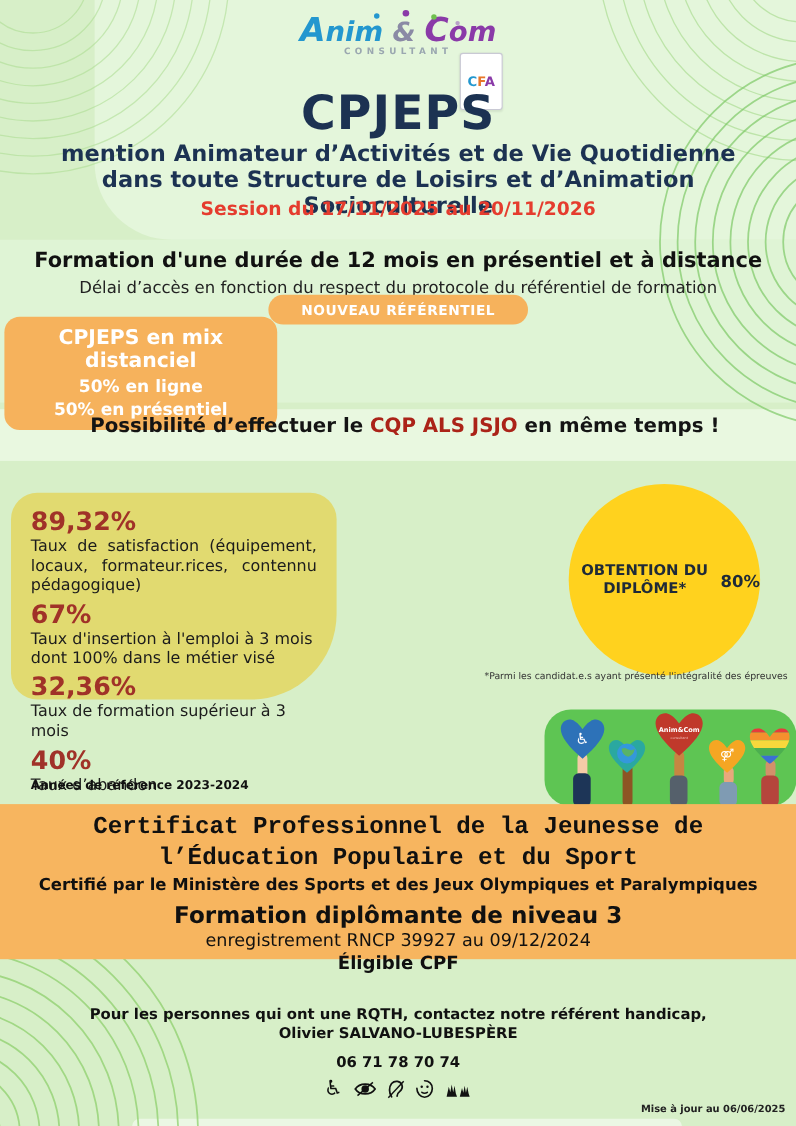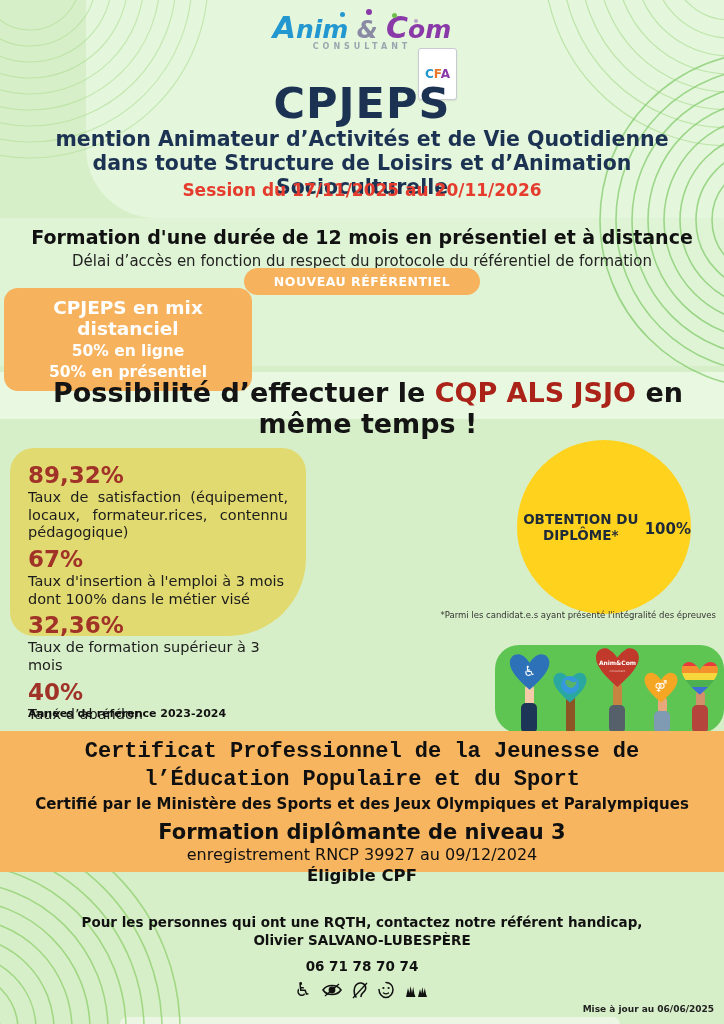--- a/index.html
+++ b/index.html
@@ -34,21 +34,21 @@
   .session{top:180px;left:0;right:0;text-align:center;font-size:17px;font-weight:bold;color:#e53c2e;}
   .dur1{top:226px;left:0;right:0;text-align:center;font-size:19px;font-weight:bold;color:#111;}
   .dur2{top:252px;left:0;right:0;text-align:center;font-size:15px;color:#222;}
   .pill-row{top:268px;left:0;right:0;text-align:center;}
   .pill{display:inline-block;background:#f6b25c;color:#fff;font-size:12.5px;font-weight:bold;
     letter-spacing:.5px;padding:6px 30px;border-radius:16px;}
   .mix-box{top:288px;left:4px;width:236px;background:#f6b25c;border-radius:14px;padding:9px 6px 10px 6px;
     text-align:center;color:#fff;}
   .mix-title{font-size:18.5px;font-weight:bold;}
   .mix-line{font-size:15.5px;font-weight:bold;margin-top:3px;}
-  .possibility{top:377px;left:0;right:0;text-align:center;font-size:27px;font-weight:800;color:#141414;padding-left:12px;}
+  .possibility{top:377px;left:0;right:0;text-align:center;font-size:18px;font-weight:800;color:#141414;padding-left:12px;}
   .possibility .hl{color:#ab2318;}
   
   .stats-box{top:448px;left:10px;width:296px;height:188px;background:#e1da70;
     border-radius:24px 24px 78px 24px;padding:10px 18px;box-sizing:border-box;}
   .stat-value{font-size:23px;font-weight:bold;color:#a03228;margin-top:4px;}
   .stat-label{font-size:14.5px;color:#1c1c1c;line-height:1.22;margin-top:1px;}
   .stat-label.just{text-align:justify;}
   .reference{top:707px;left:28px;font-size:11px;font-weight:bold;color:#111;}
   
   .circle{top:440px;left:517px;width:174px;height:174px;border-radius:50%;background:#ffd21e;
@@ -167,21 +167,21 @@
     <div class="stat-label">Taux d'insertion à l'emploi à 3 mois dont 100% dans le métier visé</div>
     <div class="stat-value">32,36%</div>
     <div class="stat-label">Taux de formation supérieur à 3 mois</div>
     <div class="stat-value">40%</div>
     <div class="stat-label">Taux d’abandon</div>
   </div>
   <div class="abs reference z">Années de référence 2023-2024</div>
 
   <div class="abs circle z">
     <div class="circle-l1">OBTENTION DU DIPLÔME*</div>
-    <div class="circle-l2">100%</div>
+    <div class="circle-l2">80%</div>
   </div>
   <div class="abs footnote z">*Parmi les candidat.e.s ayant présenté l'intégralité des épreuves</div>
 
   <div class="abs illus z">
     <svg width="229" height="88" viewBox="0 0 229 88">
 
       <g>
         <rect x="30" y="40" width="9" height="22" rx="4" fill="#f5cba7"></rect>
         <rect x="26" y="58" width="16" height="30" rx="5" fill="#1d3557"></rect>
         <rect x="71" y="50" width="9" height="38" rx="4" fill="#8d5524"></rect>

